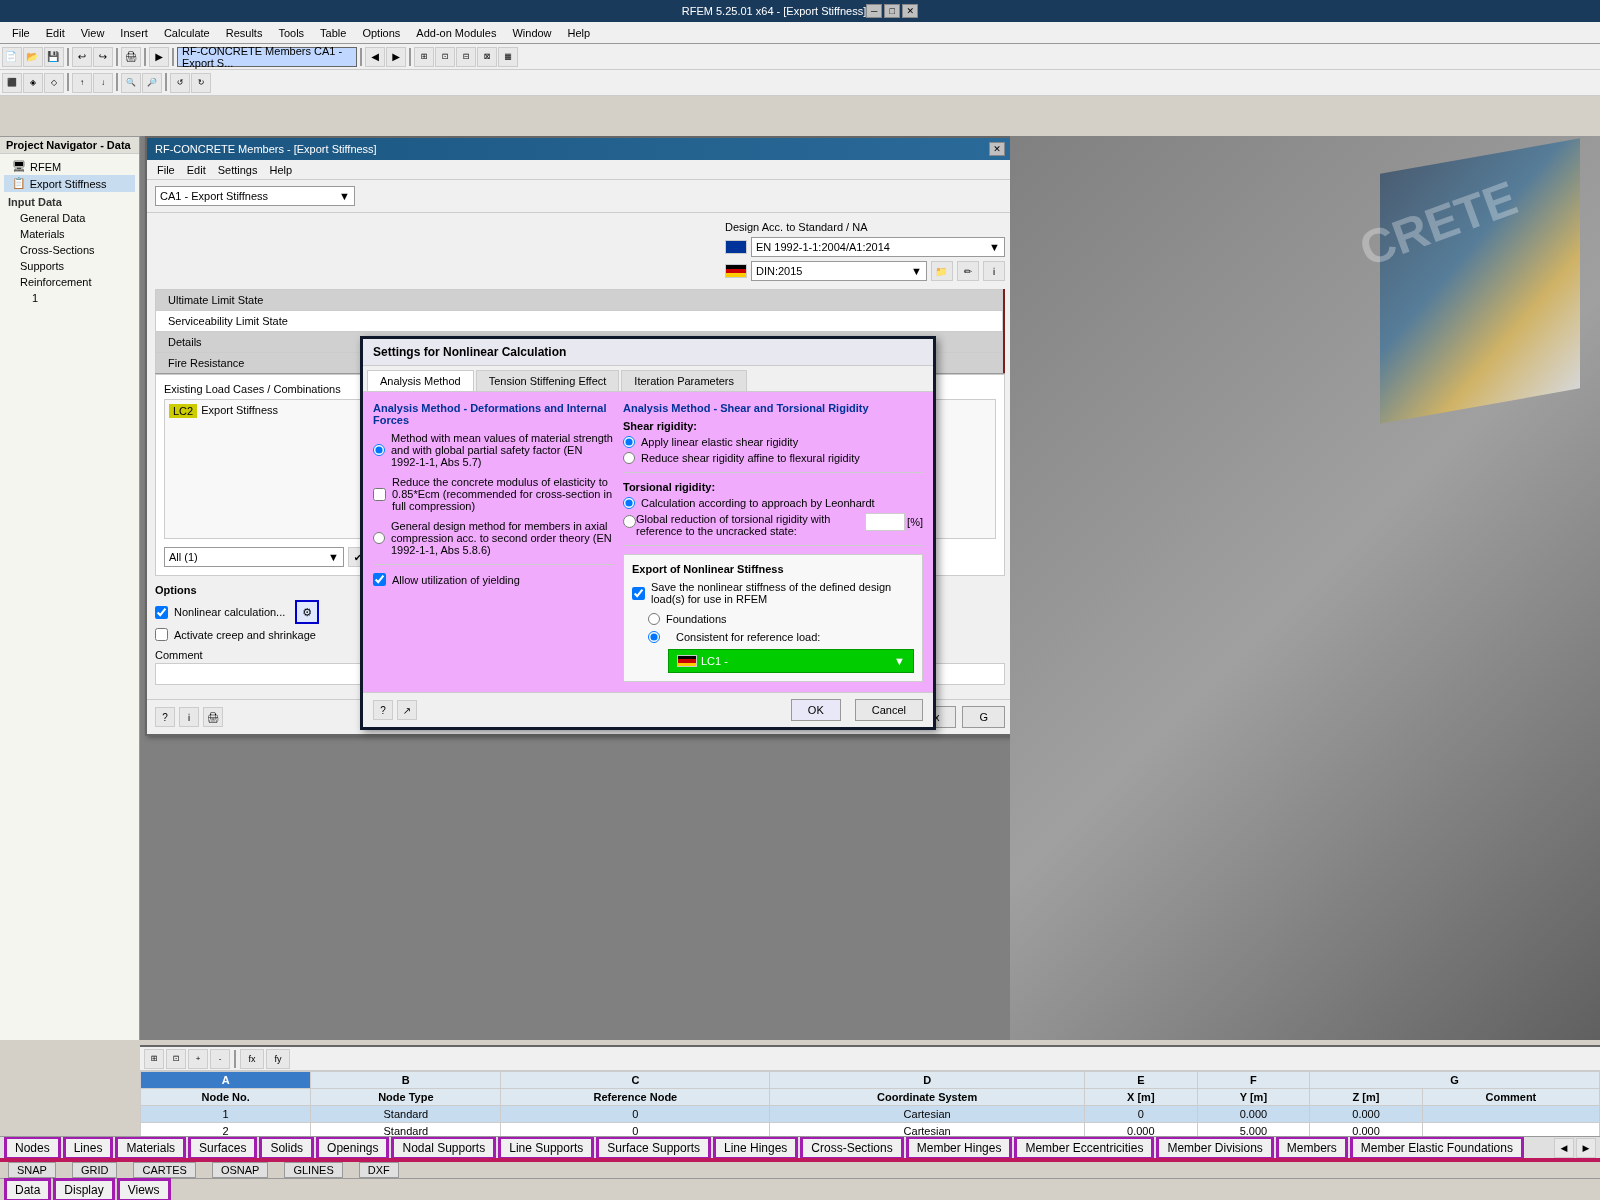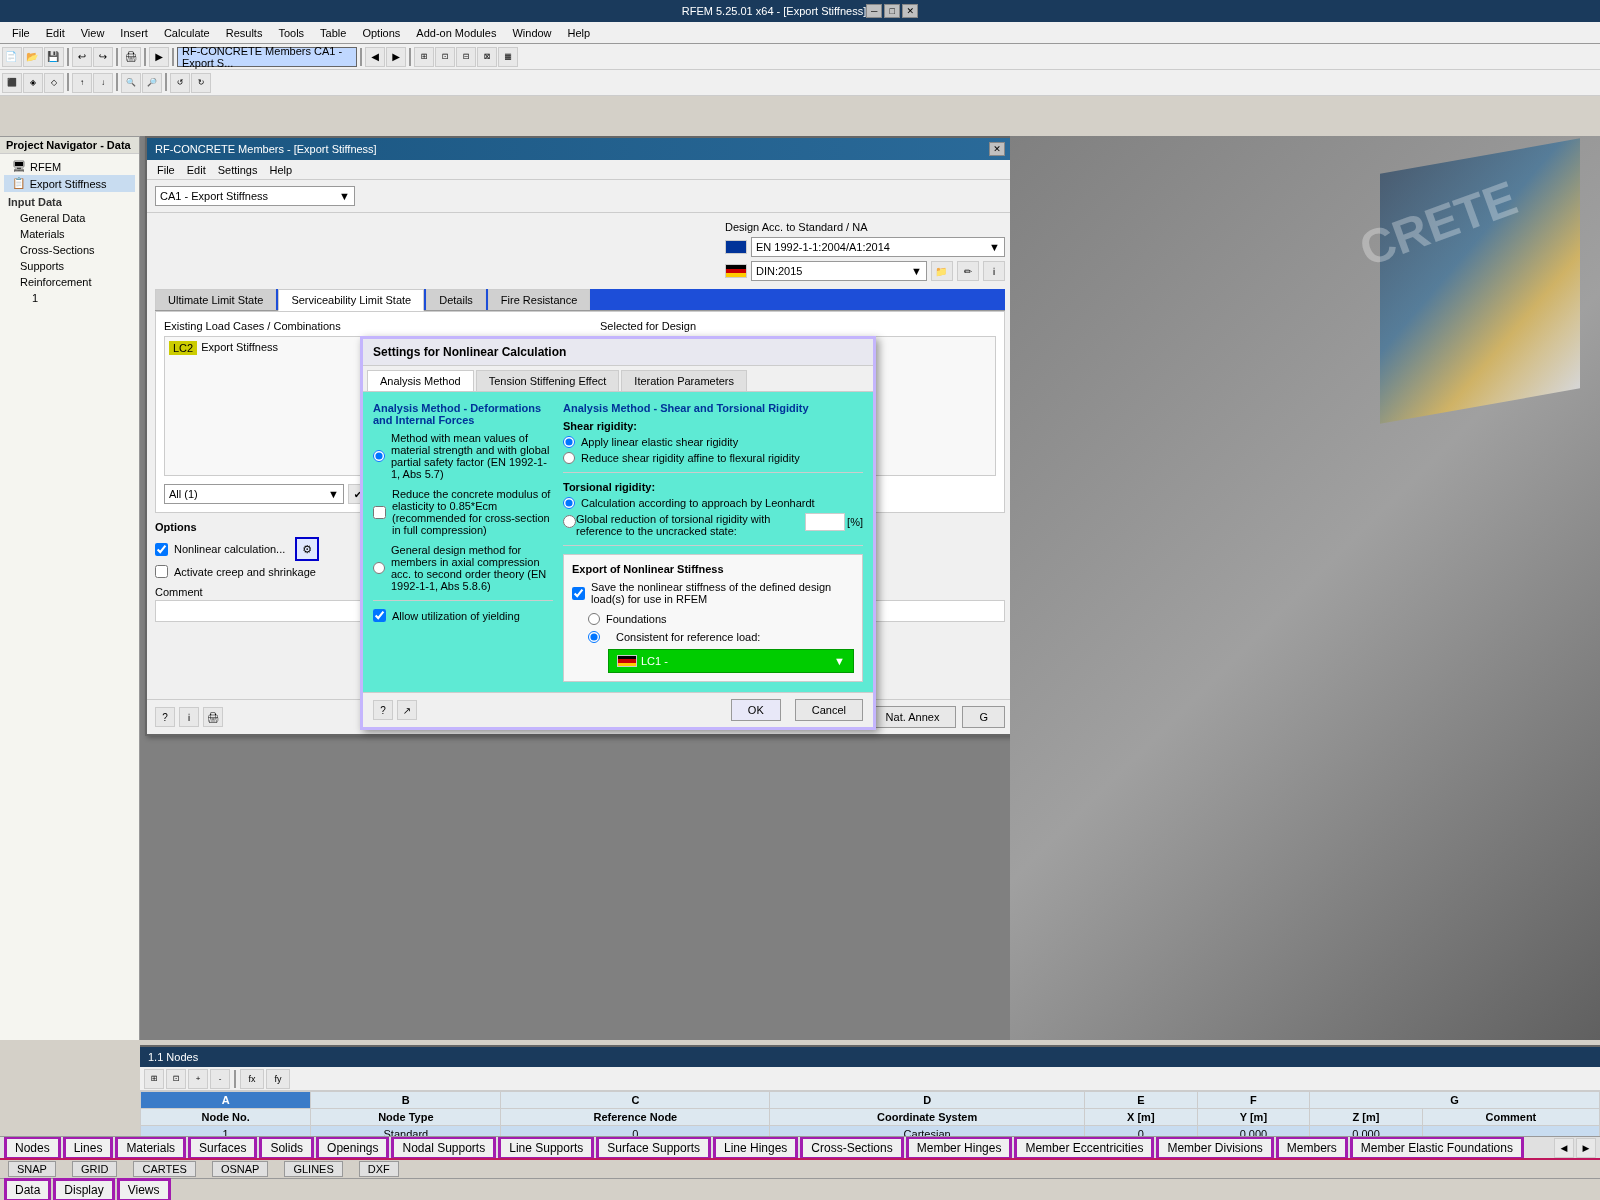--- a/index.html
+++ b/index.html
@@ -25,26 +25,26 @@
     
     .main-area { position: absolute; left: 140px; top: 136px; right: 0; bottom: 160px; background: #808080; overflow: hidden; }
 
     
     .rf-dialog { position: absolute; left: 5px; top: 0px; width: 870px; height: 600px; background: #f0f0f0; border: 2px solid #666; box-shadow: 2px 2px 5px rgba(0,0,0,0.3); }
     .rf-dialog-title { background: linear-gradient(to right, #1a5580, #2a6a99); color: white; height: 22px; display: flex; align-items: center; justify-content: space-between; padding: 0 8px; }
     .rf-dialog-menu { background: #f0f0f0; height: 20px; display: flex; align-items: center; padding: 0 4px; border-bottom: 1px solid #ccc; }
     .rf-dialog-menu-item { padding: 2px 6px; cursor: pointer; font-size: 11px; }
 
     
-    .tab-bar { display: flex; gap: 0; background: #1d4ed8; border-bottom: 1px solid #999; }
+    .tab-bar { display: flex; gap: 0; background: #7f1d1d; border-bottom: 1px solid #999; flex-direction: column; }
     .tab { padding: 4px 12px; cursor: pointer; border: 1px solid #ccc; border-bottom: none; background: #d0d0d0; margin-right: 2px; }
     .tab.active { background: white; border-bottom: 1px solid white; margin-bottom: -1px; }
 
     
-    .nonlinear-dialog { position: absolute; left: 220px; top: 200px; width: 516px; background: #5eead4; border: 3px solid #c4b5fd; box-shadow: 3px 3px 8px rgba(0,0,0,0.4); z-index: 100; }
+    .nonlinear-dialog { position: absolute; left: 220px; top: 200px; width: 576px; background: #f0abfc; border: 3px solid #0f172a; box-shadow: 3px 3px 8px rgba(0,0,0,0.4); z-index: 100; }
     .nonlinear-title { background: #e8e8f0; padding: 6px 10px; font-size: 12px; font-weight: bold; border-bottom: 1px solid #ccc; }
     .nonlinear-tabs { display: flex; background: #f0f0f0; border-bottom: 1px solid #ccc; padding: 4px 4px 0; }
     .nonlinear-tab { padding: 4px 12px; cursor: pointer; border: 1px solid #ccc; border-bottom: none; background: #e0e0e0; margin-right: 2px; font-size: 11px; }
     .nonlinear-tab.active { background: white; }
 
     .nonlinear-content { display: flex; padding: 10px; gap: 10px; }
     .nonlinear-left { flex: 1; }
     .nonlinear-right { width: 300px; }
 
     .section-title { color: #003399; font-size: 11px; font-weight: bold; margin-bottom: 6px; }
@@ -70,21 +70,21 @@
     table { border-collapse: collapse; width: 100%; font-size: 11px; }
     th { background: #dde8f0; border: 1px solid #ccc; padding: 2px 6px; text-align: center; }
     td { border: 1px solid #ccc; padding: 2px 6px; text-align: center; }
     tr.selected td { background: #c8dcf0; }
 
     
     .bottom-tabs { position: absolute; bottom: 0; left: 0; right: 0; height: 22px; background: #e0e0e0; display: flex; align-items: center; padding: 0 4px; border-top: 1px solid #999; overflow: hidden; }
     .bottom-tab { padding: 2px 8px; border: 3px solid #a21caf; background: #f0f0f0; cursor: pointer; font-size: 12px; margin-right: 2px; white-space: nowrap; }
 
     
-    .status-bar { position: absolute; bottom: 22px; left: 0; right: 0; height: 20px; background: #d4d0c8; display: flex; align-items: center; padding: 0 8px; gap: 16px; border-top: 2px solid #be185d; font-size: 11px; }
+    .status-bar { position: absolute; bottom: 22px; left: 0; right: 0; height: 20px; background: #d4d0c8; display: flex; align-items: center; padding: 0 8px; gap: 16px; border-top: 4px solid #be185d; font-size: 11px; }
     .status-item { padding: 1px 8px; border: 1px solid #999; background: #e0e0e0; cursor: pointer; }
     .toolbar-row { height: 26px; background: #f0f0f0; display: flex; align-items: center; padding: 0 2px; border-bottom: 1px solid #ccc; gap: 1px; flex-wrap: wrap; overflow: hidden; }
 
     .rf-inner { padding: 8px; }
 
     
     .nav-tree { padding: 4px; }
     .nav-leaf { padding: 2px 4px 2px 16px; font-size: 11px; cursor: pointer; }
   </style>
 </head>
@@ -418,21 +418,20 @@
       </div>
       <div style="display:flex; gap:14px;">
         <div class="btn primary">OK</div>
         <div class="btn">Cancel</div>
       </div>
     </div>
   </div>
 </div>
 
 <div class="node-table">
-  <div class="node-table-title">1.1 Nodes</div>
   <div class="table-toolbar">
     <div class="toolbar-btn" style="font-size:8px;">⊞</div>
     <div class="toolbar-btn" style="font-size:8px;">⊡</div>
     <div class="toolbar-btn" style="font-size:8px;">+</div>
     <div class="toolbar-btn" style="font-size:8px;">-</div>
     <div class="toolbar-sep"></div>
     <div class="toolbar-btn" style="font-size:9px; width:24px;">fx</div>
     <div class="toolbar-btn" style="font-size:9px; width:24px;">fy</div>
   </div>
   <div style="overflow-x:auto; overflow-y:auto; height:calc(100% - 44px);">

